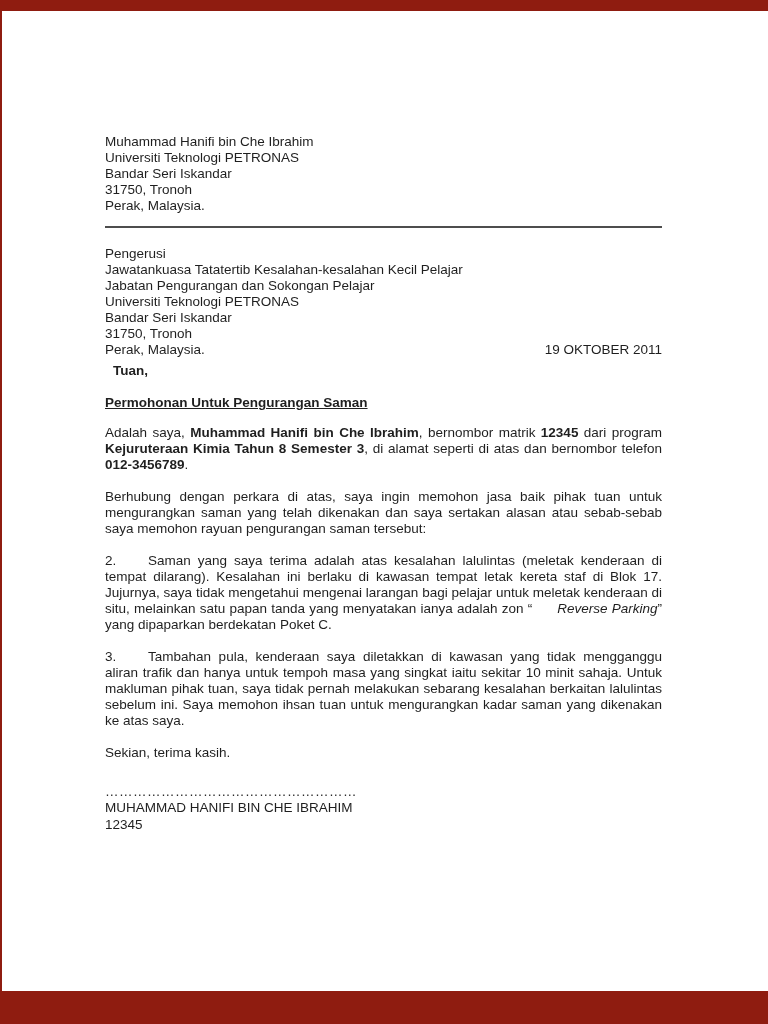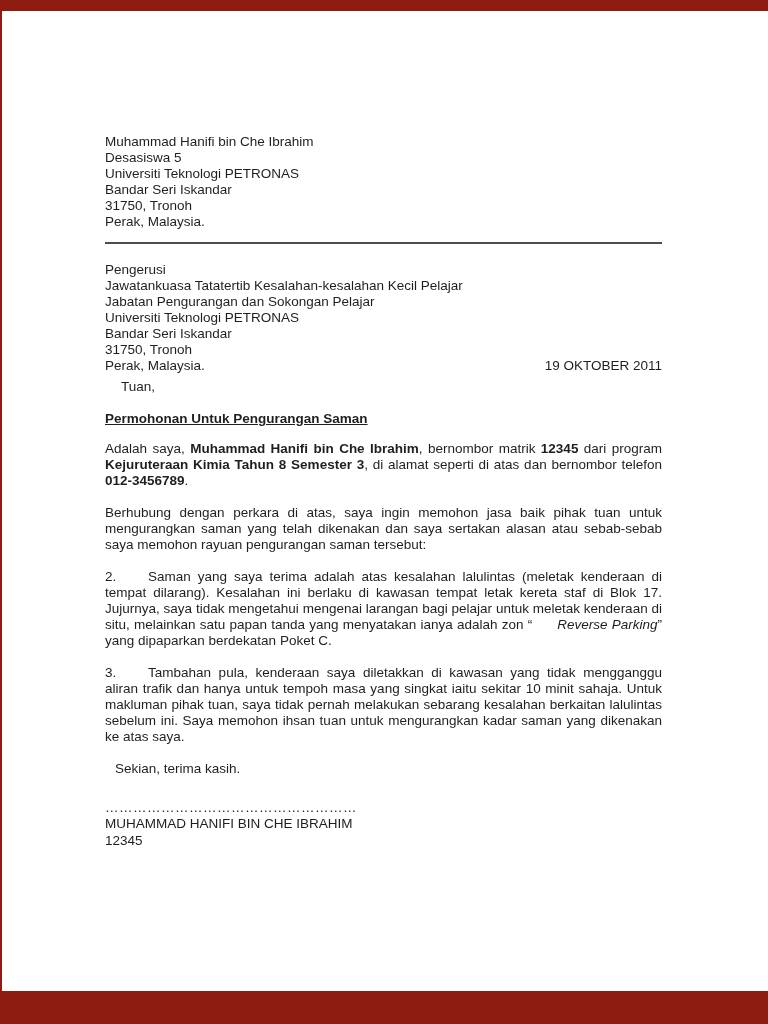--- a/index.html
+++ b/index.html
@@ -31,46 +31,45 @@
     line-height: 16px;
   }
   .addr-line { display: block; }
   .separator {
     border-bottom: 2px solid #4d4d4d;
     margin: 12px 0 18px 0;
     width: 100%;
   }
   .recipient-block { margin-bottom: 5px; }
   .date-row { display: flex; justify-content: space-between; }
-  .salutation { margin: 0 0 16px 16px; }
+  .salutation { margin: 0 0 16px 8px; font-weight: bold; }
   .subject { margin: 0 0 14px 0; font-weight: bold; text-decoration: underline; }
   p.body { margin: 0 0 16px 0; text-align: justify; }
   .b { font-weight: bold; }
   .i { font-style: italic; margin-left: 25px; }
   .pnum { display: inline-block; width: 43px; }
-  .closing { margin: 0 0 24px 10px; }
+  .closing { margin: 0 0 24px 0; }
   .signoff { margin: 0 0 42px 0; }
   .sig-dots { line-height: 14px; letter-spacing: 0.5px; color: #2a2a2a; }
   .sig-name, .sig-matric { line-height: 17px; }
 </style>
 </head>
 <body>
 
 <div class="page">
 
   <div class="edge edge-top"></div>
   <div class="edge edge-bottom"></div>
   <div class="edge edge-left"></div>
   <div class="edge edge-right"></div>
 
   <div class="content">
 
     <div class="sender-block">
       <span class="addr-line">Muhammad Hanifi bin Che Ibrahim</span>
-      <span class="addr-line">Desasiswa 5</span>
       <span class="addr-line">Universiti Teknologi PETRONAS</span>
       <span class="addr-line">Bandar Seri Iskandar</span>
       <span class="addr-line">31750, Tronoh</span>
       <span class="addr-line">Perak, Malaysia.</span>
     </div>
 
     <div class="separator"></div>
 
     <div class="recipient-block">
       <span class="addr-line">Pengerusi</span>

